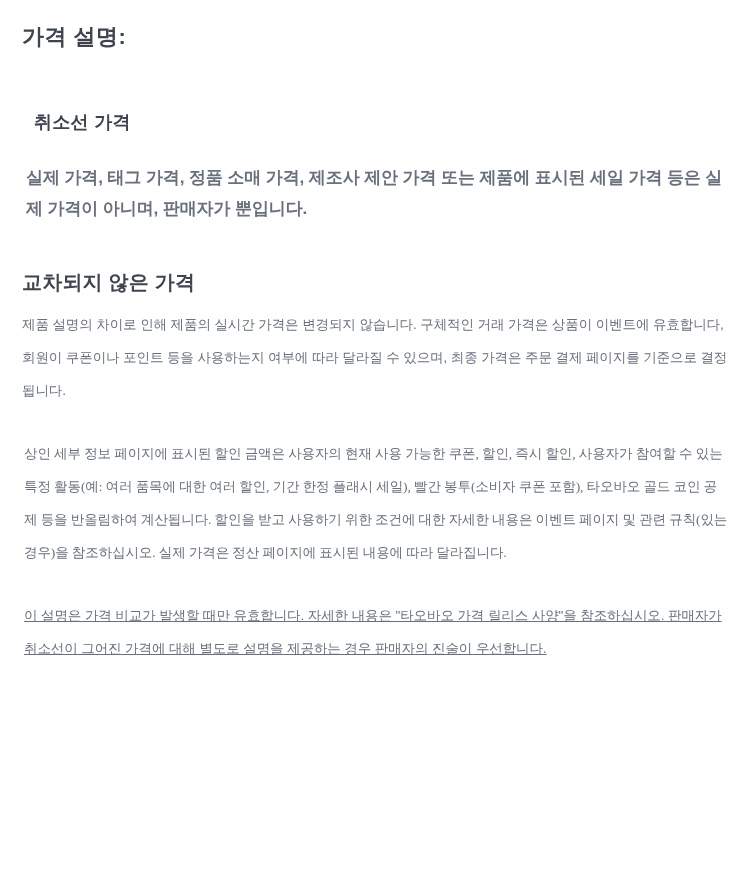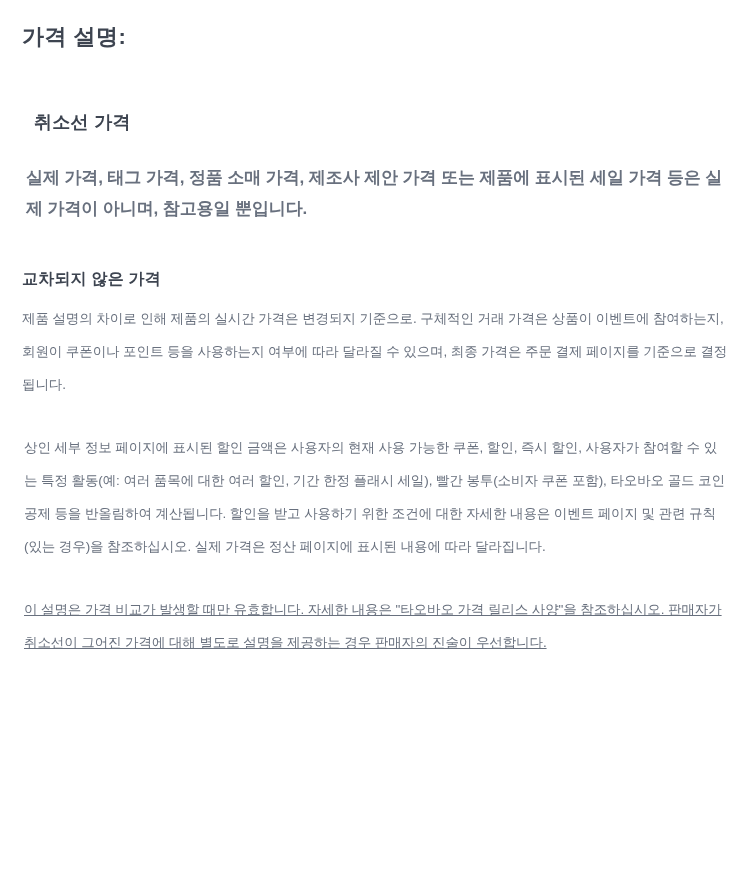--- a/index.html
+++ b/index.html
@@ -41,51 +41,51 @@
     font-size: 17px;
     font-weight: bold;
     color: #68707e;
     line-height: 1.85;
     margin: 0;
     padding-top: 16px;
     padding-left: 4px;
     letter-spacing: -0.1px;
   }
   .sub-heading {
-    font-size: 16px;
+    font-size: 20px;
     font-weight: bold;
     color: #3d4450;
     margin: 0;
     padding-top: 44px;
     letter-spacing: 0.2px;
   }
   .body-block {
     font-size: 13.5px;
     line-height: 2.45;
     color: #68707e;
     margin: 0;
     letter-spacing: -0.1px;
   }
   .block-1 { padding-top: 12px; }
-  .block-2 { padding-top: 30px; }
+  .block-2 { padding-top: 30px; font-family: Liberation Serif, serif; }
   .block-3 { padding-top: 30px; text-decoration: underline; }
   .body-block.indent { padding-left: 2px; }
 </style>
 </head>
 <body>
 
 <div class="page">
 
   <h1 class="main-title">가격 설명:</h1>
 
   <h2 class="section-heading">취소선 가격</h2>
 
-  <p class="lead-paragraph">실제 가격, 태그 가격, 정품 소매 가격, 제조사 제안 가격 또는 제품에 표시된 세일 가격 등은 실제 가격이 아니며, 참고용일 뿐입니다.</p>
+  <p class="lead-paragraph">실제 가격, 태그 가격, 정품 소매 가격, 제조사 제안 가격 또는 제품에 표시된 세일 가격 등은 실제 가격이 아니며, 판매자가 뿐입니다.</p>
 
   <h3 class="sub-heading">교차되지 않은 가격</h3>
 
-  <p class="body-block block-1">제품 설명의 차이로 인해 제품의 실시간 가격은 변경되지 기준으로. 구체적인 거래 가격은 상품이 이벤트에 참여하는지, 회원이 쿠폰이나 포인트 등을 사용하는지 여부에 따라 달라질 수 있으며, 최종 가격은 주문 결제 페이지를 기준으로 결정됩니다.</p>
+  <p class="body-block block-1">제품 설명의 차이로 인해 제품의 실시간 가격은 변경되지 않습니다. 구체적인 거래 가격은 상품이 이벤트에 유효합니다, 회원이 쿠폰이나 포인트 등을 사용하는지 여부에 따라 달라질 수 있으며, 최종 가격은 주문 결제 페이지를 기준으로 결정됩니다.</p>
 
   <p class="body-block block-2 indent">상인 세부 정보 페이지에 표시된 할인 금액은 사용자의 현재 사용 가능한 쿠폰, 할인, 즉시 할인, 사용자가 참여할 수 있는 특정 활동(예: 여러 품목에 대한 여러 할인, 기간 한정 플래시 세일), 빨간 봉투(소비자 쿠폰 포함), 타오바오 골드 코인 공제 등을 반올림하여 계산됩니다. 할인을 받고 사용하기 위한 조건에 대한 자세한 내용은 이벤트 페이지 및 관련 규칙(있는 경우)을 참조하십시오. 실제 가격은 정산 페이지에 표시된 내용에 따라 달라집니다.</p>
 
   <p class="body-block block-3 indent">이 설명은 가격 비교가 발생할 때만 유효합니다. 자세한 내용은 "타오바오 가격 릴리스 사양"을 참조하십시오. 판매자가 취소선이 그어진 가격에 대해 별도로 설명을 제공하는 경우 판매자의 진술이 우선합니다.</p>
 
 </div>
 
 </body></html>

